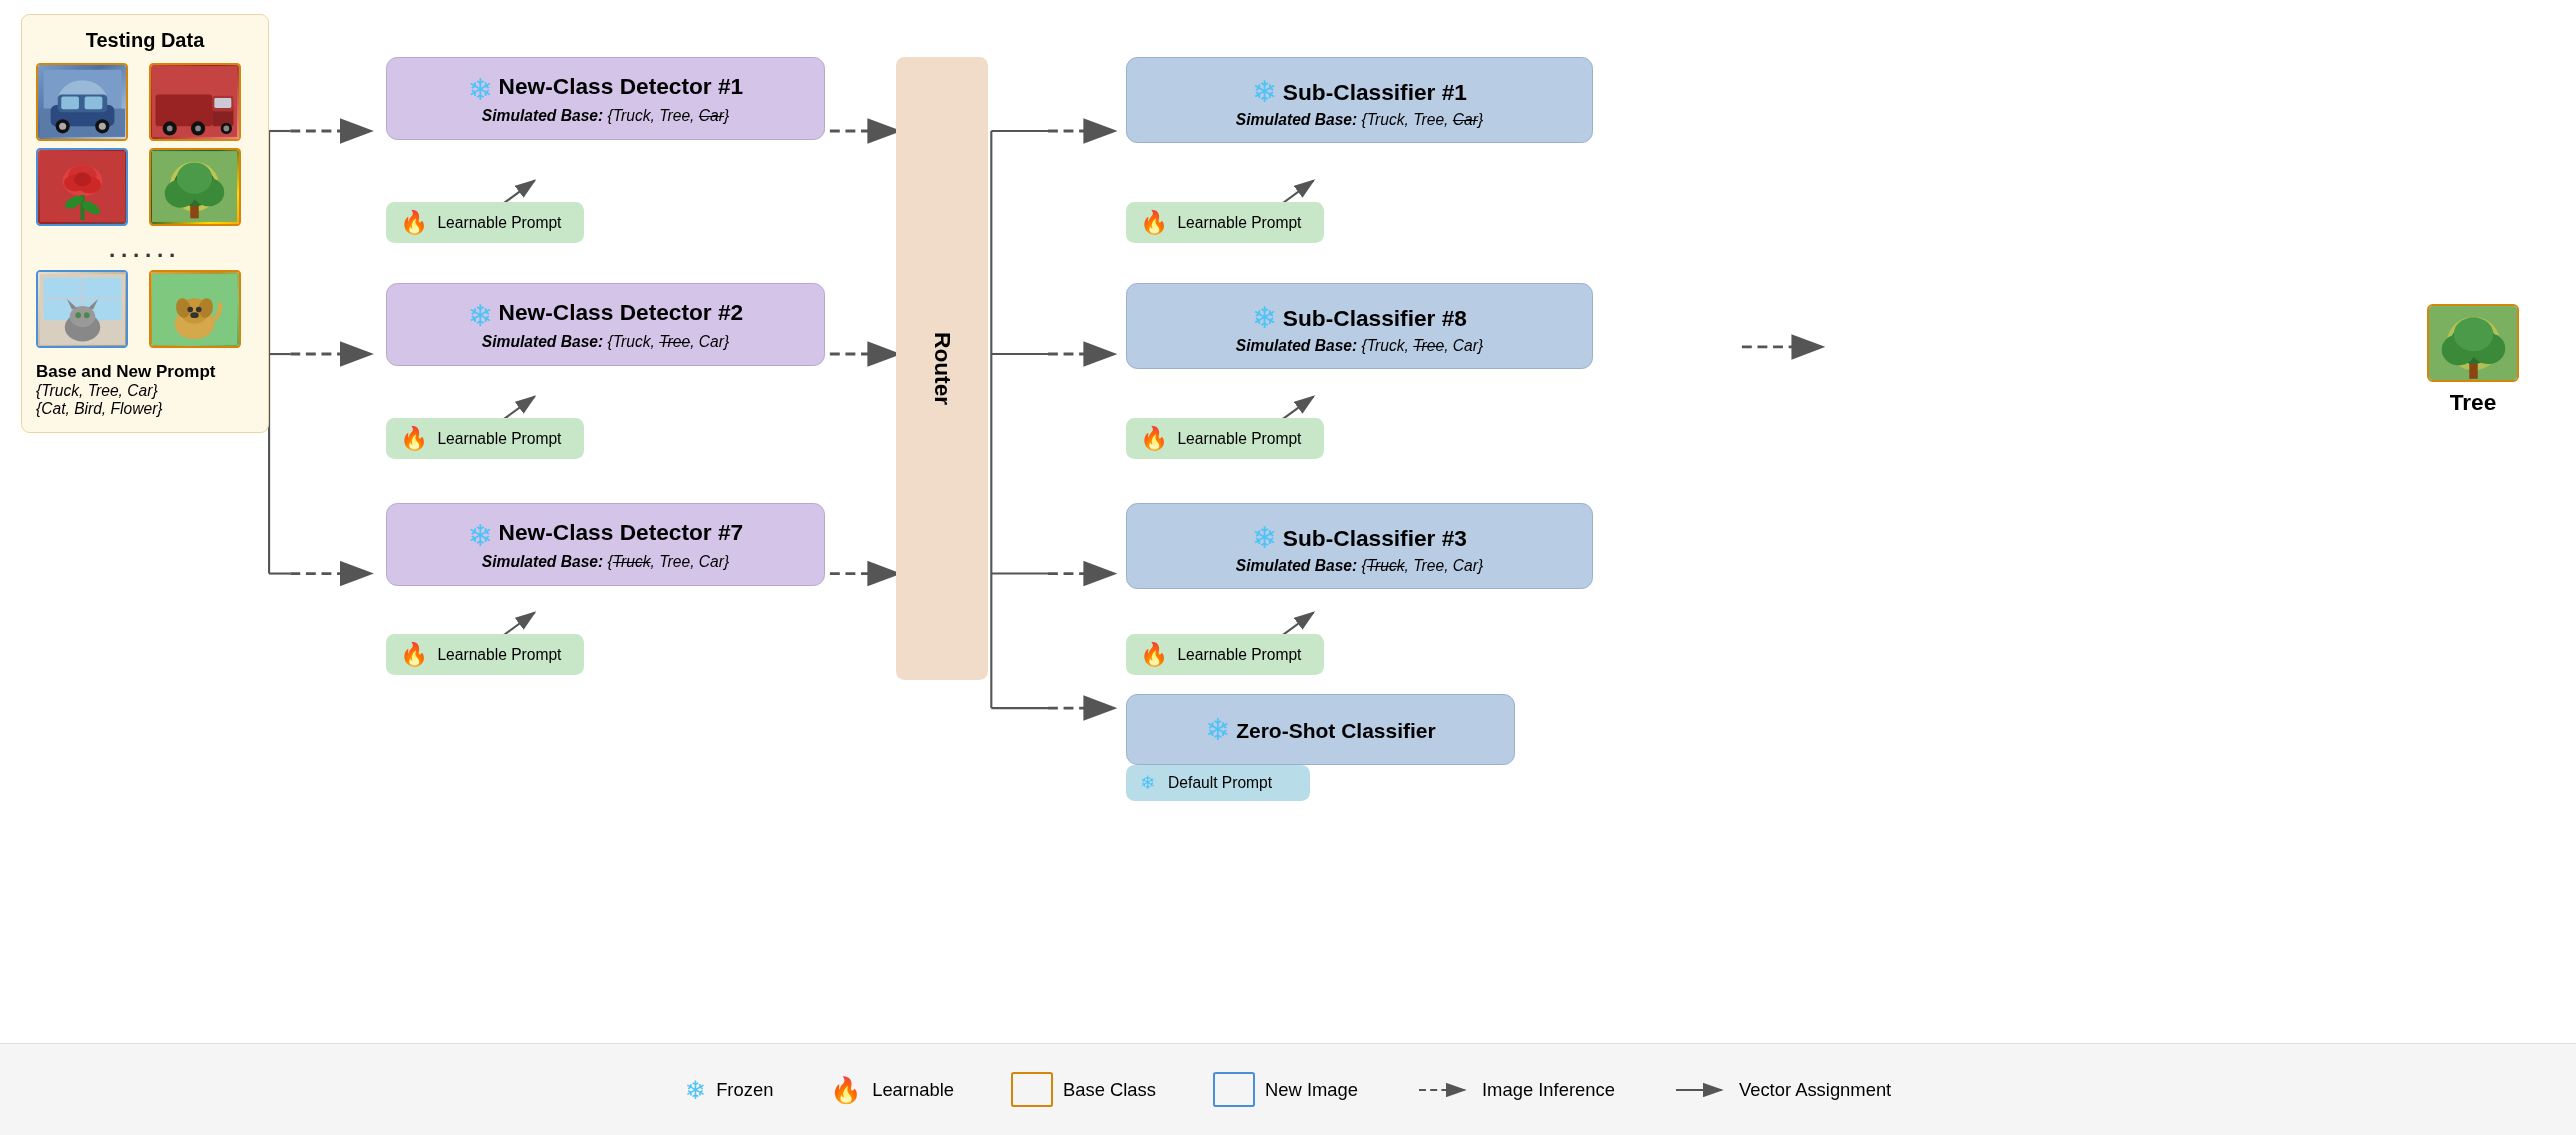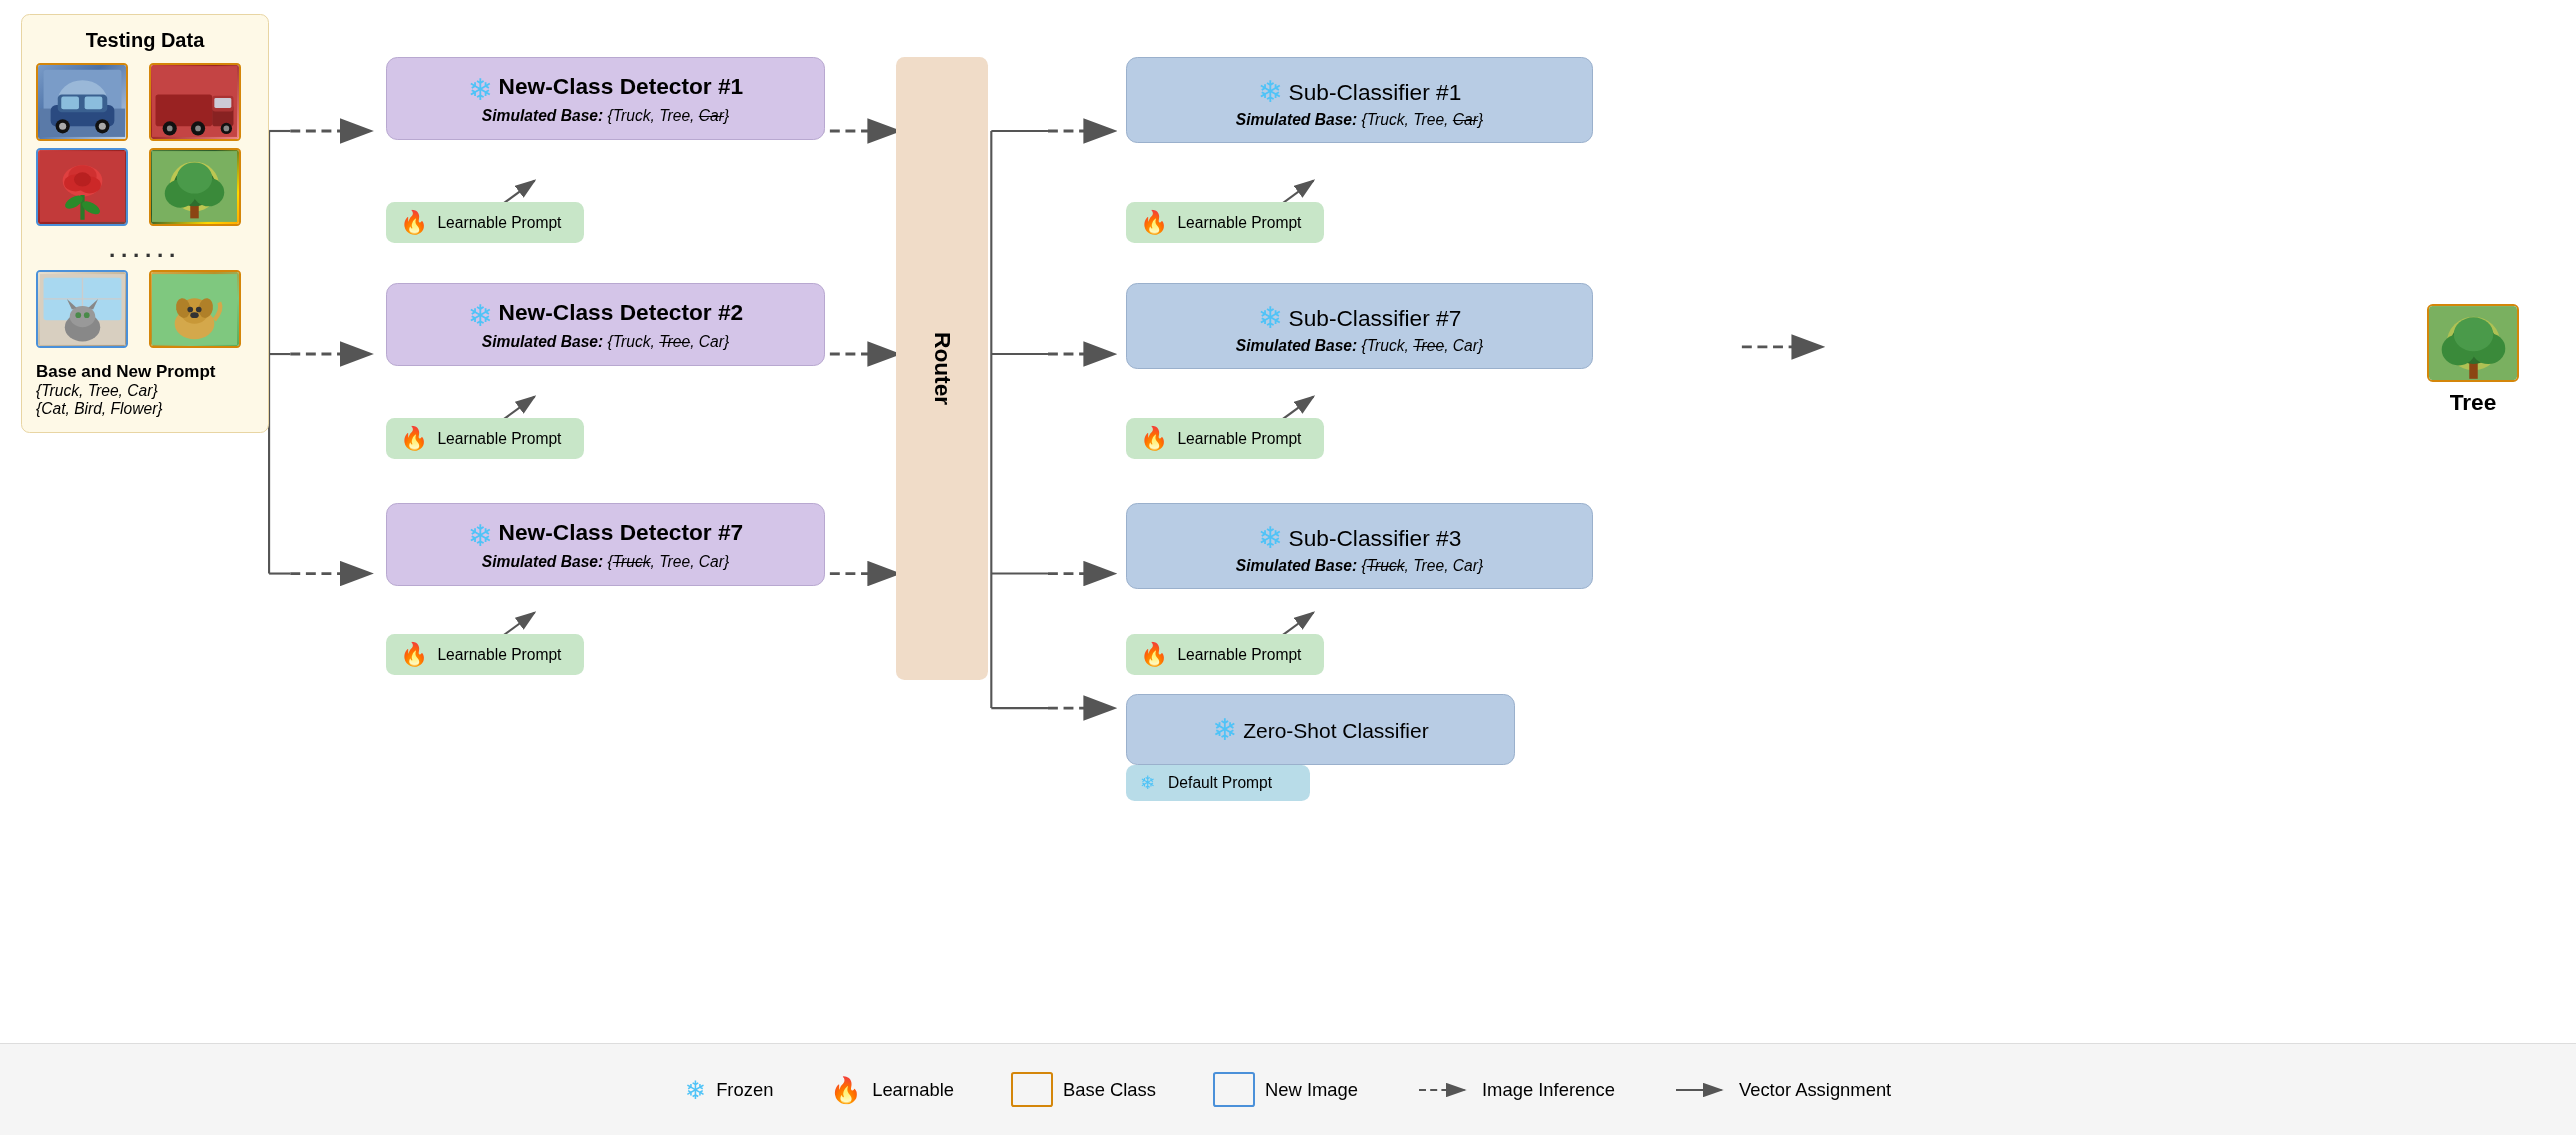--- a/index.html
+++ b/index.html
@@ -104,21 +104,21 @@
     .classifier-box {
       position: absolute;
       background: #b8cce4;
       border-radius: 11.3px;
       padding: 12.7px 20px;
       text-align: center;
       border: 0.7px solid #9ab0cc;
     }
 
     .classifier-title {
-      font-weight: normal;
+      font-weight: bold;
       font-size: 22.7px;
       margin-bottom: 5.7px;
       margin-top: 8px;
     }
 
     
     .router-box {
       position: absolute;
       background: #f0dcc8;
       border-radius: 8.5px;
@@ -562,21 +562,21 @@
     </div>
 
     <div class="prompt-box" style="left: 1126px; top: 202px; width: 198px;">
       <span class="flame">🔥</span>
       <span>Learnable Prompt</span>
     </div>
 
     <div class="classifier-box" style="left: 1126px; top: 283px; width: 467px;">
       <div style="display:flex; align-items:center; justify-content:center;">
         <span class="box-snowflake">❄</span>
-        <span class="classifier-title">Sub-Classifier #7</span>
+        <span class="classifier-title">Sub-Classifier #8</span>
       </div>
       <div class="simulated-base">
         <strong>Simulated Base:</strong> {Truck, <span class="strikethrough">Tree</span>, Car}
       </div>
     </div>
 
     <div class="prompt-box" style="left: 1126px; top: 418px; width: 198px;">
       <span class="flame">🔥</span>
       <span>Learnable Prompt</span>
     </div>

